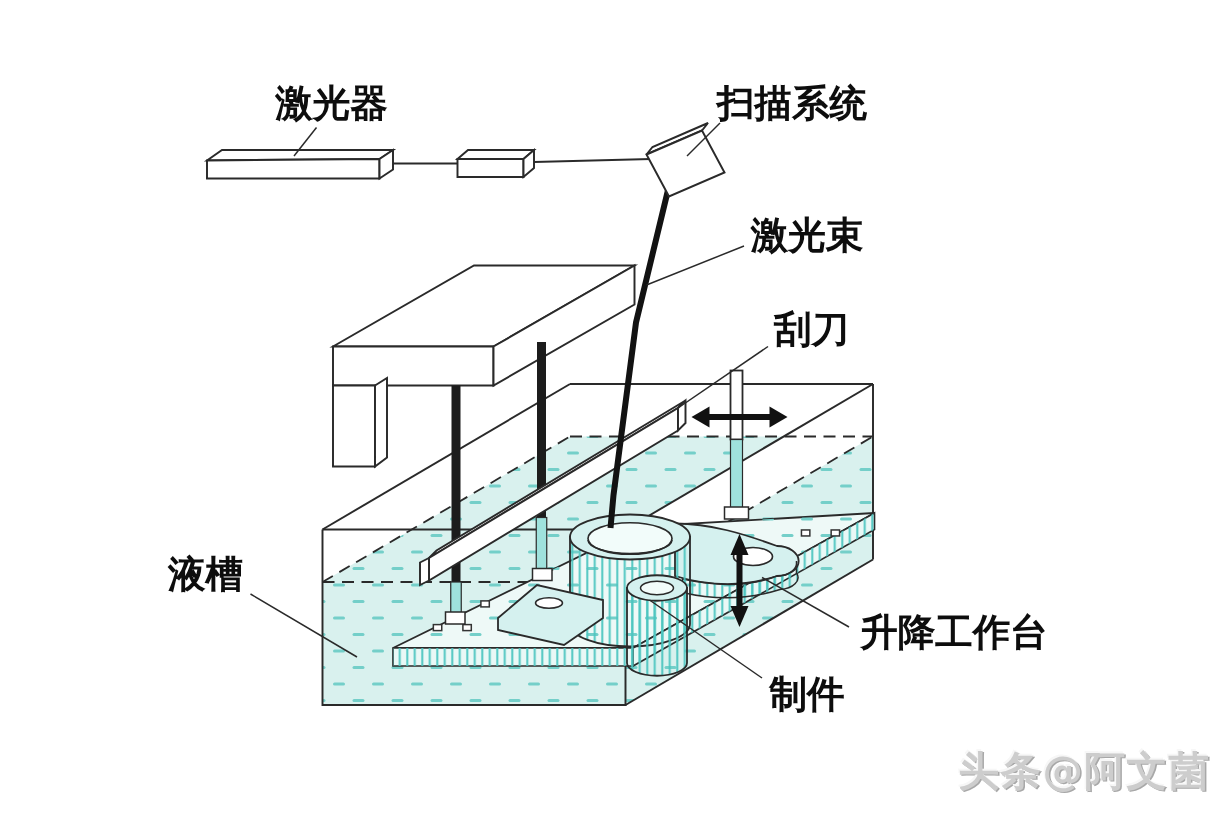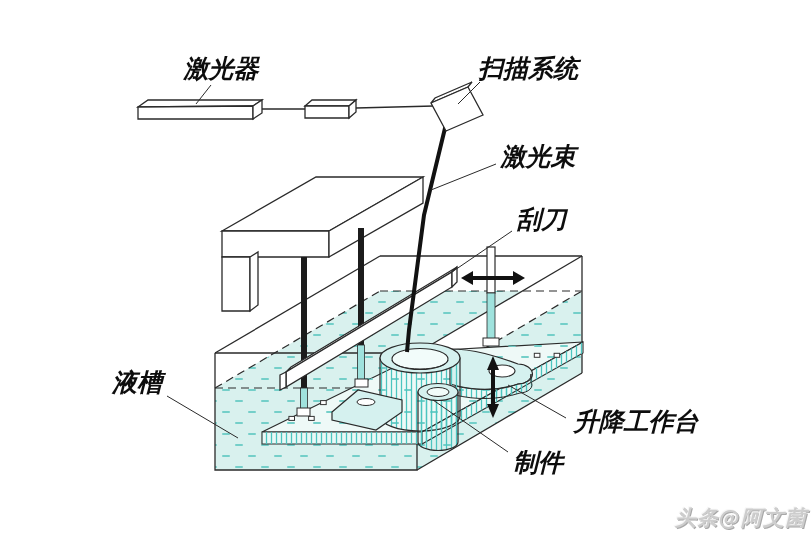--- a/index.html
+++ b/index.html
@@ -1,32 +1,32 @@
 <!DOCTYPE html>
 <html style="--c-liquid: #d9f1ee; --c-dash: #74cfc9; --c-hatch: #4cc5c0; --c-hatchbg: #e9f8f6; --c-part: #d5f1ef; --c-platetop: #eef9f7; --c-rod: #9fe2dd; --c-outline: #2a2a2a; --c-watermark: #cdcdcd;"><head>
 <meta charset="utf-8">
 <style>
   html,body{margin:0;padding:0;background:#ffffff;}
   .stage{position:relative;width:811px;height:544px;background:#fff;overflow:hidden;
-         font-family:"DejaVu Sans",sans-serif;font-style:italic;}
+         font-family:"DejaVu Sans",sans-serif;}
   svg{position:absolute;left:0;top:0;}
   .edge{fill:none;stroke:var(--c-outline);stroke-width:1.3;}
   .thin{fill:none;stroke:var(--c-outline);stroke-width:1;}
   .dashline{fill:none;stroke:var(--c-outline);stroke-width:1.2;stroke-dasharray:8 5;}
   .whiteface{fill:#ffffff;stroke:var(--c-outline);stroke-width:1.3;}
   .whitefill{fill:#ffffff;stroke:none;}
   .liquid{fill:var(--c-liquid);stroke:none;}
   .parttop{fill:var(--c-part);stroke:var(--c-outline);stroke-width:1.2;}
   .hatched{fill:var(--c-hatchbg);stroke:var(--c-outline);stroke-width:1.1;}
   .label{font-family:"DejaVu Serif","DejaVu Sans",serif;font-size:25px;font-weight:bold;
          fill:#0d0d0d;text-anchor:middle;}
   .rodblack{fill:#1c1c1c;stroke:none;}
   .rodcyan{fill:var(--c-rod);stroke:var(--c-outline);stroke-width:0.8;}
   .arrow{fill:#111;stroke:none;}
-  .watermark{position:absolute;right:4px;bottom:12px;font-size:21px;font-weight:bold;
+  .watermark{position:absolute;right:4px;bottom:12px;font-size:27px;font-weight:bold;
              letter-spacing:1px;color:var(--c-watermark);
              text-shadow:-1px -1px 0 #f7f7f7,1px 1px 0 #a8a8a8;}
 </style>
 </head>
 <body>
 
 <div class="stage">
 <svg width="811" height="544" viewBox="0 0 811 544">
   <defs>
     <pattern id="dashes" width="26" height="22" patternUnits="userSpaceOnUse">

